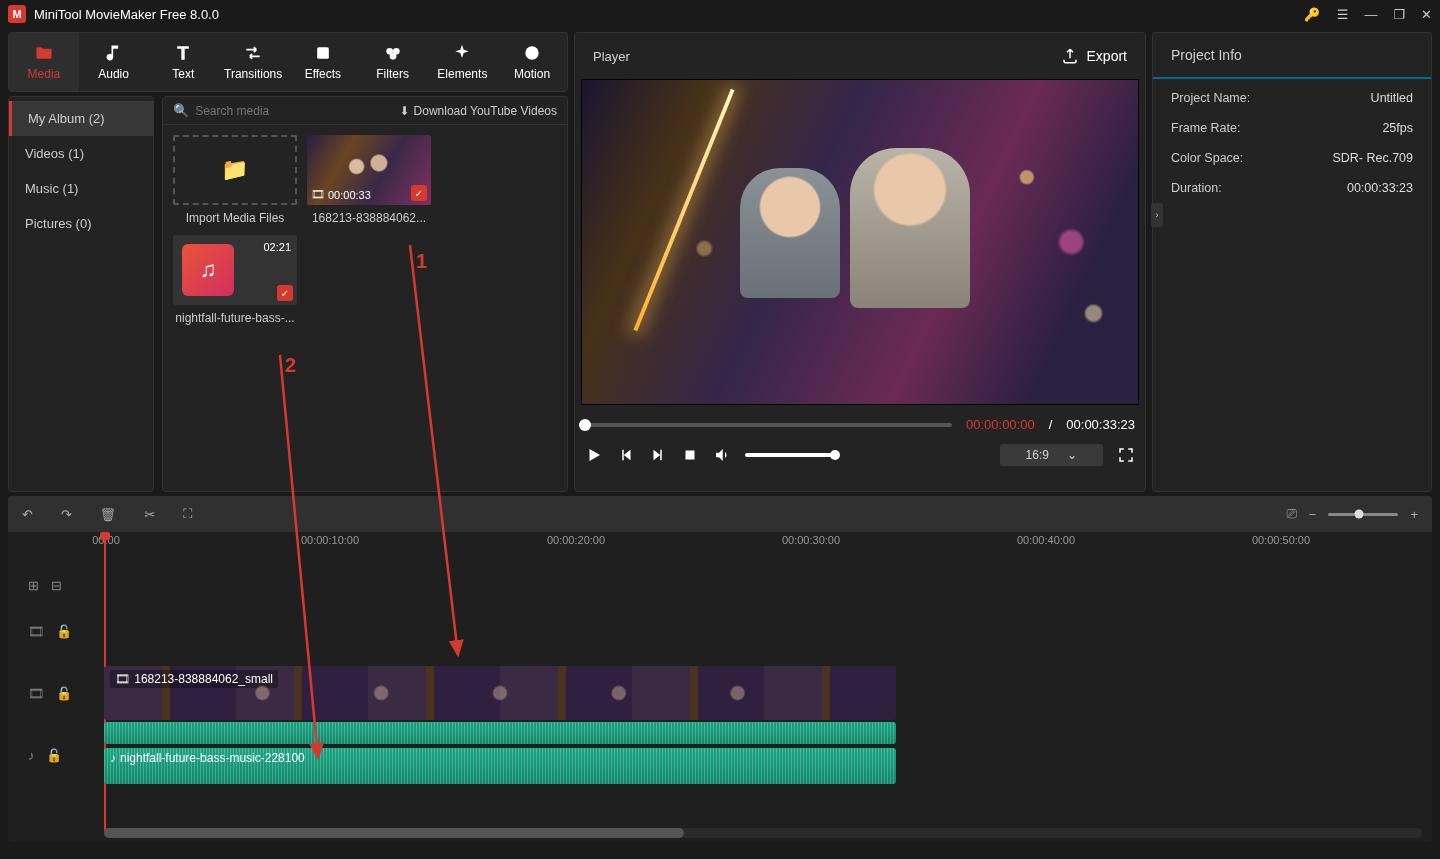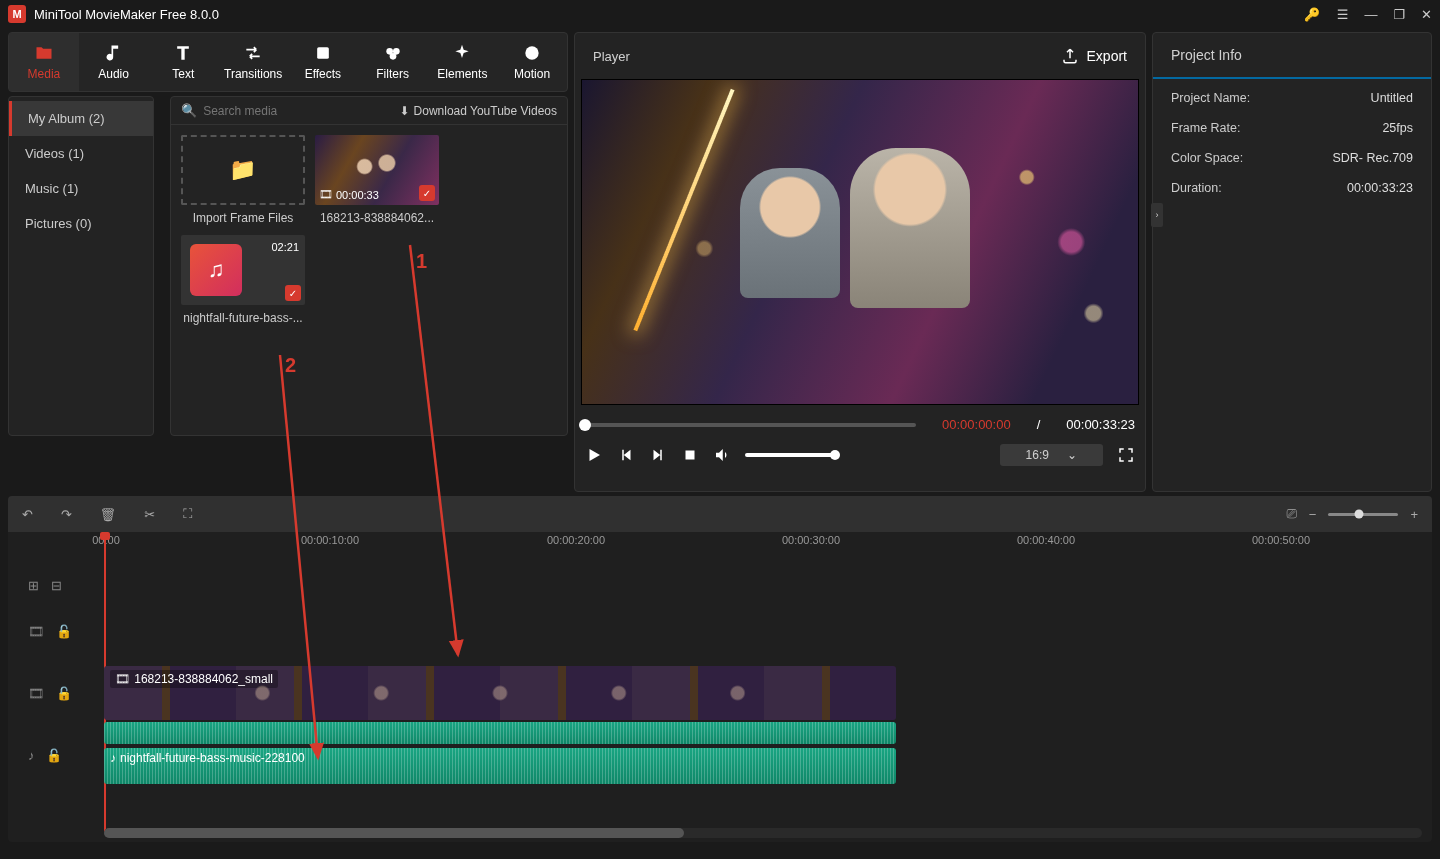--- a/index.html
+++ b/index.html
@@ -11,21 +11,21 @@
 .title-actions span { cursor:pointer; color:#ccc; }
 .key-icon { color:#eac03a; }
 
 .top-row { display:flex; height:468px; padding:4px 8px; gap:6px; }
 .left-col { width:560px; display:flex; flex-direction:column; gap:4px; }
 .tabs { display:flex; background:#252525; border-radius:4px; height:60px; border:1px solid #333;}
 .tab { flex:1; display:flex; flex-direction:column; align-items:center; justify-content:center; gap:4px; color:#fff; cursor:pointer; font-size:12px;}
 .tab.active { color:#d63a2e; background:#2e2e2e;align-items:center; }
 .tab svg { width:20px; height:20px; }
 
-.media-row { display:flex; gap:16px; height:340px; }
+.media-row { display:flex; gap:8px; height:396px; }
 .sidebar { width:146px; background:#232323; border-radius:4px; padding:4px 0; border:1px solid #333;}
 .side-item { padding:10px 16px; color:#ccc; cursor:pointer; font-size:13px;}
 .side-item.active { background:#383838; border-left:3px solid #d63a2e; }
 
 .grid-panel { flex:1; background:#232323; border-radius:4px; display:flex; flex-direction:column; border:1px solid #333;}
 .grid-header { display:flex; align-items:center; padding:6px 10px; gap:8px; border-bottom:1px solid #333;}
 .search-wrap { flex:1; display:flex; align-items:center; gap:6px; color:#888;}
 .search-wrap input { background:transparent; border:none; color:#ccc; outline:none; font-size:12px; width:120px;}
 .dl-link { color:#ccc; font-size:12px; cursor:pointer; display:flex; align-items:center; gap:4px;}
 .grid-body { padding:10px; display:flex; flex-wrap:wrap; gap:10px; align-content:flex-start;}
@@ -43,21 +43,21 @@
 
 .player-panel { flex:1; background:#232323; border-radius:4px; display:flex; flex-direction:column; border:1px solid #333;}
 .player-head { display:flex; align-items:center; padding:14px 18px; justify-content:space-between;}
 .export-btn { display:flex; align-items:center; gap:8px; cursor:pointer; color:#fff; font-size:14px;}
 .preview { margin:0 6px; height:326px; background:linear-gradient(115deg,#1a1630 0%, #473118 18%, #34264a 40%, #6a2a55 65%, #2a2040 85%); border:1px solid #000; position:relative; overflow:hidden;}
 .preview .flare { position:absolute; left:100px; top:0; width:4px; height:260px; background:linear-gradient(#fff6c0,#ffb030); transform:rotate(22deg); box-shadow:0 0 18px 4px rgba(255,200,80,.5);}
 .preview .pcouple { position:absolute; left:50%; top:55%; transform:translate(-50%,-50%); width:300px; height:260px; }
 .pcouple .ph1 { position:absolute; left:30px; top:40px; width:100px; height:130px; background:radial-gradient(circle at 50% 30%, #e8c8a8 0 28%, transparent 30%), linear-gradient(#8a9298,#6a7278); border-radius:40px 40px 8px 8px;}
 .pcouple .ph2 { position:absolute; left:140px; top:20px; width:120px; height:160px; background:radial-gradient(circle at 50% 26%, #e8c8a8 0 26%, transparent 28%), linear-gradient(#bab4a8,#8a8478); border-radius:46px 46px 8px 8px;}
 .preview .bokeh { position:absolute; inset:0; background: radial-gradient(circle at 80% 30%, rgba(255,220,120,.6) 0 6px, transparent 8px), radial-gradient(circle at 88% 50%, rgba(255,100,180,.5) 0 10px, transparent 14px), radial-gradient(circle at 22% 52%, rgba(255,210,120,.4) 0 6px, transparent 9px), radial-gradient(circle at 92% 72%, rgba(255,240,180,.5) 0 7px, transparent 10px);}
-.seek { margin:12px 10px 6px; display:flex; align-items:center; gap:26px;}
+.seek { margin:12px 10px 6px; display:flex; align-items:center; gap:14px;}
 .seek-bar { flex:1; height:4px; background:#555; border-radius:2px; position:relative;}
 .seek-knob { position:absolute; left:0; top:50%; width:12px; height:12px; background:#fff; border-radius:50%; transform:translate(-50%,-50%);}
 .time-cur { color:#d63a2e; font-size:13px;}
 .time-sep, .time-tot { color:#fff; font-size:13px;}
 .controls { display:flex; align-items:center; padding:6px 10px 10px; gap:14px;}
 .ctrl { cursor:pointer; color:#fff; display:flex; align-items:center;}
 .ctrl svg { width:18px; height:18px;}
 .vol-bar { width:90px; height:4px; background:#fff; border-radius:2px; position:relative;}
 .vol-knob { position:absolute; right:0; top:50%; width:10px; height:10px; background:#fff; border-radius:50%; transform:translate(50%,-50%);}
 .spacer { flex:1;}
@@ -193,21 +193,21 @@
           <div class="dl-link">
             <span>⬇</span>
             <span>Download YouTube Videos</span>
           </div>
         </div>
         <div class="grid-body">
           <div class="media-item">
             <div class="thumb dashed">
                 <span style="color:#888;font-size:22px">📁</span>
               </div>
-            <div class="name">Import Frame Files</div>
+            <div class="name">Import Media Files</div>
           </div>
           <div class="media-item">
             <div class="thumb video">
               <div class="couple"></div>
               <div class="dur">
                   <span>🎞</span>
                   <span>00:00:33</span>
                 </div>
               <div class="check">✓</div>
             </div>

